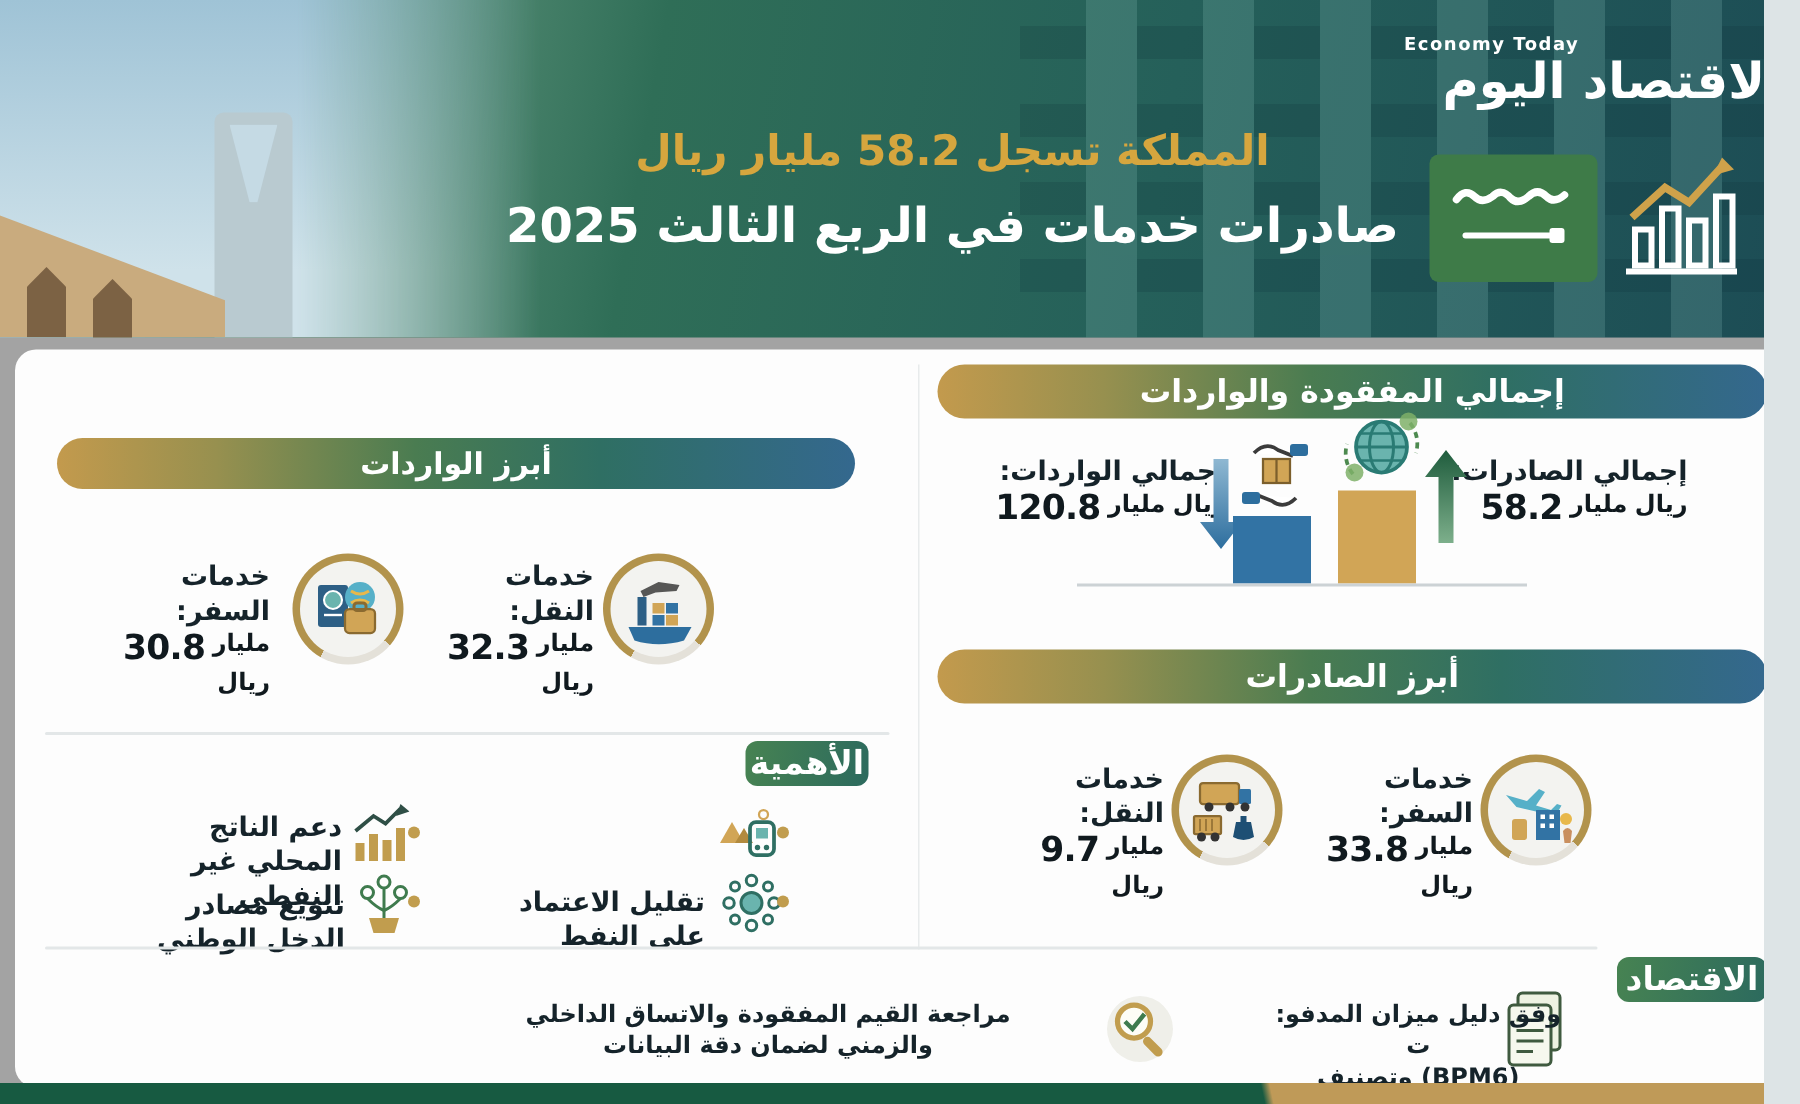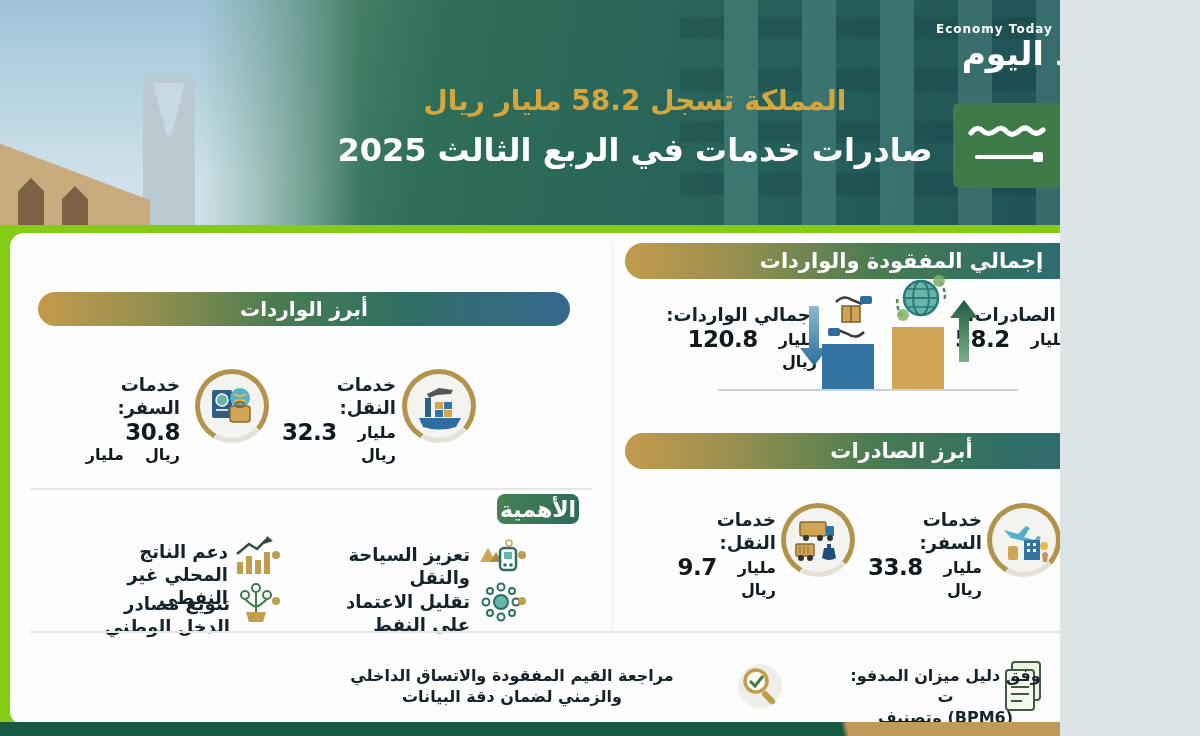--- a/index.html
+++ b/index.html
@@ -1,17 +1,17 @@
 <!DOCTYPE html>
 <html><head>
 <meta charset="utf-8">
 <style>
   html,body{margin:0;padding:0;}
   body{background:#dde4e6;font-family:"DejaVu Sans",sans-serif;}
-  .canvas{position:relative;width:1060px;height:736px;overflow:hidden;background:#84cc16;}
+  .canvas{position:relative;width:1176px;height:736px;overflow:hidden;background:#a3a3a3;}
 
   
   .header{position:absolute;left:0;top:0;width:1200px;height:225px;
     background:linear-gradient(100deg,#9cc0ce 0%,#6b9d85 16%,#2f6e57 36%,#25605a 64%,#1c4c55 100%);overflow:hidden;}
   .sky{position:absolute;left:0;top:0;width:360px;height:225px;
     background:linear-gradient(180deg,#9fc3d6 0%,#cfe2ea 80%);
     -webkit-mask-image:linear-gradient(90deg,#000 55%,transparent 100%);
             mask-image:linear-gradient(90deg,#000 55%,transparent 100%);}
   .tower{position:absolute;left:143px;top:75px;width:52px;height:150px;background:#b9cad0;border-radius:6px 6px 0 0;}
   .tower:after{content:"";position:absolute;left:10px;top:8px;width:32px;height:52px;background:#c5dae4;
@@ -38,22 +38,22 @@
   .hdiv{position:absolute;height:2px;background:#e3e7e8;border-radius:1px;}
 
   .pill{position:absolute;height:36px;border-radius:18px;color:#fff;font-weight:bold;
     display:flex;align-items:center;justify-content:center;direction:rtl;
     background:linear-gradient(90deg,#c39a4d 0%,#97904f 20%,#4a7c51 45%,#2f6f63 68%,#34688e 100%);}
   .tag{position:absolute;height:30px;border-radius:8px;color:#fff;font-weight:bold;font-size:22px;
     display:flex;align-items:center;justify-content:center;direction:rtl;
     background:linear-gradient(100deg,#478352 0%,#2c6a5e 100%);}
 
   .lbl{direction:rtl;text-align:right;font-size:18px;font-weight:bold;color:#15232a;line-height:23px;}
-  .val{direction:ltr;display:flex;flex-wrap:wrap;justify-content:flex-end;align-items:center;
-    column-gap:21px;color:#10191e;font-weight:bold;}
+  .val{direction:ltr;display:flex;flex-wrap:wrap;justify-content:flex-end;align-items:flex-start;
+    column-gap:5px;color:#10191e;font-weight:bold;}
   .val .num{font-size:23px;font-weight:bold;letter-spacing:-.5px;}
   .val span:not(.num){font-size:16px;}
 
   .ring{position:absolute;width:74px;height:74px;border-radius:50%;
     background:conic-gradient(from 210deg,#b2934c 0 78%,#e4e1d9 78% 100%);
     display:flex;align-items:center;justify-content:center;}
   .ring .inner{width:64px;height:64px;border-radius:50%;background:#f3f3f0;
     display:flex;align-items:center;justify-content:center;}
 
   .imp-text{position:absolute;direction:rtl;text-align:right;font-size:18px;font-weight:bold;color:#15232a;line-height:23px;}
@@ -280,21 +280,20 @@
   <svg style="position:absolute;left:478px;top:536px;" width="40" height="40" viewBox="0 0 40 40">
     <polygon points="2,26 10,12 18,26" fill="#d1a556"></polygon>
     <polygon points="12,26 18,16 24,26" fill="#b28a3e"></polygon>
     <circle cx="31" cy="7" r="3" fill="none" stroke="#d1a556" stroke-width="1.5"></circle>
     <rect x="22" y="12" width="16" height="22" rx="4" fill="none" stroke="#2f6f63" stroke-width="2.5"></rect>
     <rect x="26" y="16" width="8" height="7" fill="#6ab4ae"></rect>
     <circle cx="27" cy="29" r="1.8" fill="#2f6f63"></circle>
       <circle cx="33" cy="29" r="1.8" fill="#2f6f63"></circle>
   </svg>
   <div class="dot" style="left:518px;top:551px;"></div>
-  <div class="imp-text" style="left:330px;top:543px;width:140px;">تعزيز السياحة والنقل</div>
 
   <svg style="position:absolute;left:233px;top:536px;" width="40" height="42" viewBox="0 0 40 42">
     <rect x="4" y="26" width="6" height="12" fill="#c19d4e"></rect>
     <rect x="13" y="20" width="6" height="18" fill="#c19d4e"></rect>
     <rect x="22" y="24" width="6" height="14" fill="#c19d4e"></rect>
     <rect x="31" y="16" width="6" height="22" fill="#c19d4e"></rect>
     <polyline points="4,18 16,8 24,13 34,3" stroke="#2f4f46" stroke-width="2.5" fill="none"></polyline>
     <polygon points="34,0 40,5 31,8" fill="#2f4f46"></polygon>
   </svg>
   <div class="dot" style="left:272px;top:551px;"></div>

